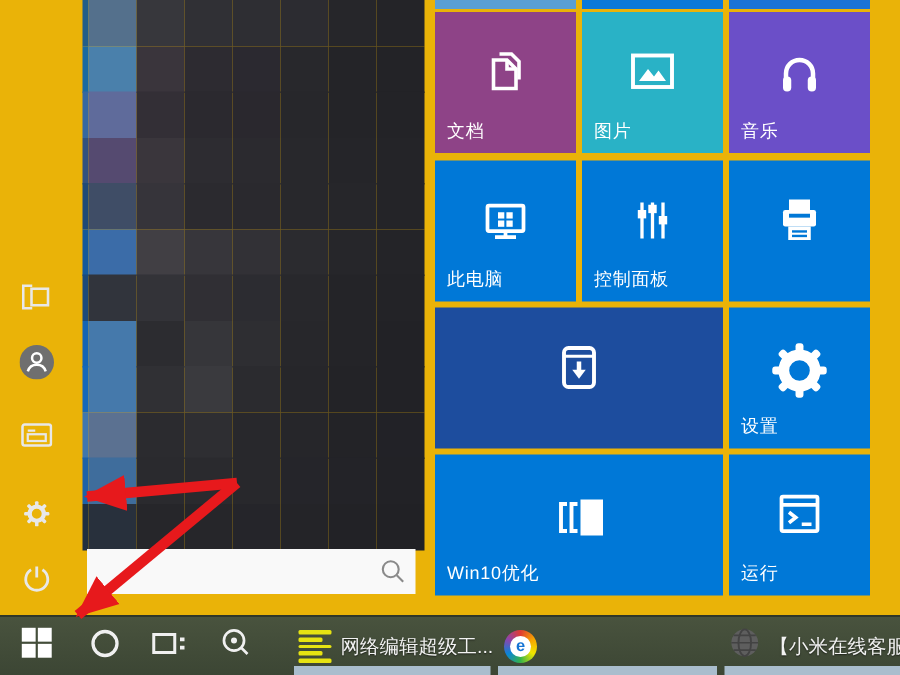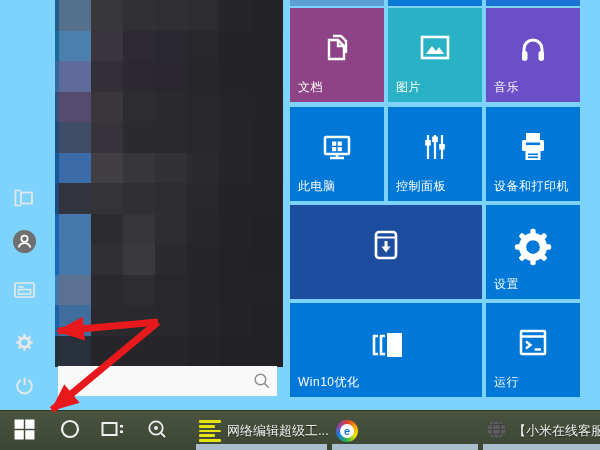--- a/index.html
+++ b/index.html
@@ -1,19 +1,19 @@
 <!DOCTYPE html>
 <html><head>
 <meta charset="utf-8">
 <style>
   html,body{margin:0;padding:0;background:#000;}
   .stage{position:relative;width:600px;height:450px;overflow:hidden;
          background:#1d1e20;font-family:"Liberation Sans",sans-serif;}
   
-  .start-menu{position:absolute;left:0;top:0;width:600px;height:410px;background:#7dd3fc;}
+  .start-menu{position:absolute;left:0;top:0;width:600px;height:410px;background:#eab308;}
   .sidebar-btn{position:absolute;left:0;width:48px;height:44px;display:flex;
                align-items:center;justify-content:center;}
   .sidebar-btn svg{display:block;}
   .mosaic{position:absolute;left:55px;top:0;width:228px;height:366px;}
   .mosaic div{position:absolute;}
   .tile{position:absolute;box-sizing:border-box;}
   .tile-icon{position:absolute;left:0;right:0;top:20px;display:flex;justify-content:center;}
   .tile-label{position:absolute;left:8px;bottom:6px;color:#fff;font-size:12px;
               white-space:nowrap;letter-spacing:.5px;}
   .partial-tile{position:absolute;top:0;height:6px;width:94px;}
@@ -274,21 +274,20 @@
           <span class="tile-icon">
             <svg width="40" height="40" viewBox="0 0 40 40">
               <rect x="13" y="6" width="14" height="7" fill="#fff"></rect>
               <rect x="9" y="13" width="22" height="11" rx="1.5" fill="#fff"></rect>
               <rect x="13" y="15.5" width="14" height="2.6" fill="#0078d7"></rect>
               <rect x="12.5" y="24" width="15" height="9" fill="#fff"></rect>
               <rect x="15" y="26.5" width="10" height="1.6" fill="#0078d7"></rect>
               <rect x="15" y="29.5" width="10" height="1.6" fill="#0078d7"></rect>
             </svg>
           </span>
-          <span class="tile-label">设备和打印机</span>
         </div>
         <div class="tile" style="left: 290px; top: 205px; width: 192px; height: 94px; background: rgb(29, 77, 158);">
           <span class="tile-icon">
             <svg width="40" height="40" viewBox="0 0 40 40">
               <rect x="10" y="7" width="20" height="26" rx="3" stroke="#fff" fill="none" stroke-width="2.6"></rect>
               <path d="M10 12.5h20" stroke="#fff" stroke-width="2"></path>
               <path d="M20 16v7" stroke="#fff" stroke-width="3"></path>
               <path d="M15.5 21.5l4.5 6 4.5-6z" fill="#fff"></path>
             </svg>
           </span>

